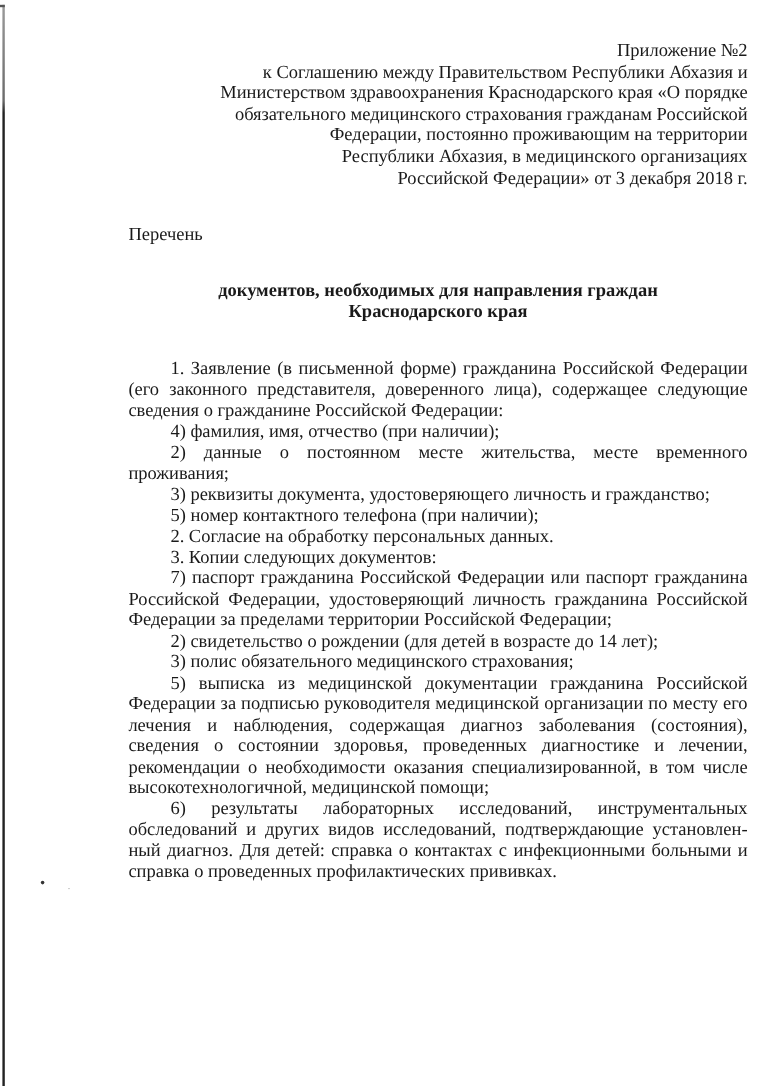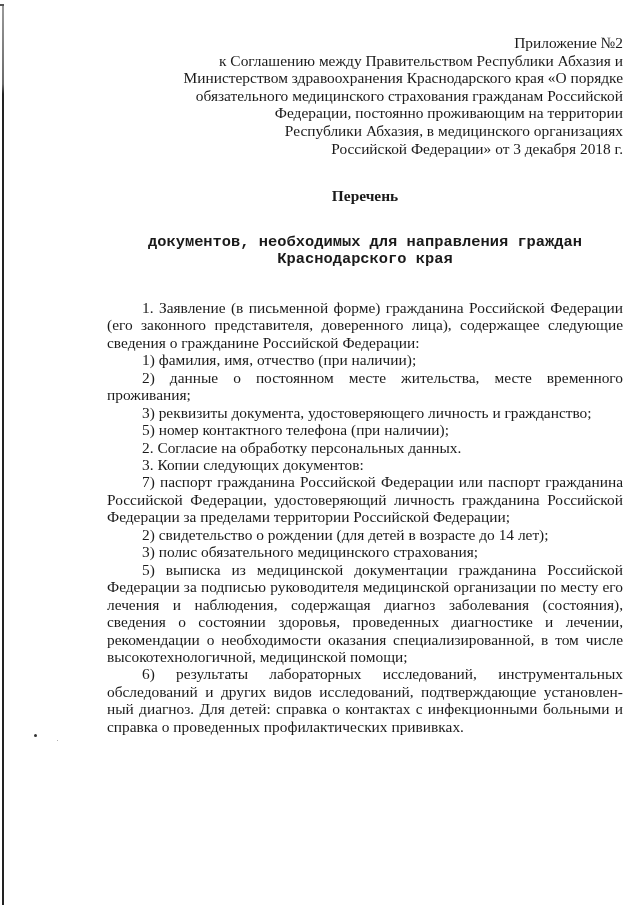--- a/index.html
+++ b/index.html
@@ -38,33 +38,32 @@
     width: 516px;
   }
   .header-block {
     text-align: right;
     font-size: 15.4px;
     line-height: 17.6px;
     margin: 0;
   }
   .header-block div { white-space: nowrap; }
   .title {
-    text-align: center;
-    font-weight: bold;
+    text-align: left;
+    font-weight: normal;
     font-size: 15.4px;
     line-height: 17.6px;
     margin-top: 30px;
   }
   .subtitle {
     text-align: center;
     font-weight: bold;
     font-size: 15.4px;
     line-height: 17.6px;
     margin-top: 29px;
-    font-family: Liberation Mono, monospace;
   }
   .subtitle div { white-space: nowrap; }
   .body {
     margin-top: 30px;
     font-size: 15.4px;
     line-height: 17.45px;
   }
   .p {
     text-align: justify;
     text-indent: 35px;
@@ -98,21 +97,21 @@
 
   <div class="title">Перечень</div>
 
   <div class="subtitle">
     <div>документов, необходимых для направления граждан</div>
     <div>Краснодарского края</div>
   </div>
 
   <div class="body">
     <p class="p">1. Заявление (в письменной форме) гражданина Российской Федерации (его законного представителя, доверенного лица), содержащее следующие сведения о гражданине Российской Федерации:</p>
-    <p class="p left">1) фамилия, имя, отчество (при наличии);</p>
+    <p class="p left">4) фамилия, имя, отчество (при наличии);</p>
     <p class="p">2) данные о постоянном месте жительства, месте временного проживания;</p>
     <p class="p left">3) реквизиты документа, удостоверяющего личность и гражданство;</p>
     <p class="p left">5) номер контактного телефона (при наличии);</p>
     <p class="p left">2. Согласие на обработку персональных данных.</p>
     <p class="p left">3. Копии следующих документов:</p>
     <p class="p">7) паспорт гражданина Российской Федерации или паспорт гражданина Российской Федерации, удостоверяющий личность гражда­нина Российской Федерации за пределами территории Российской Федерации;</p>
     <p class="p left">2) свидетельство о рождении (для детей в возрасте до 14 лет);</p>
     <p class="p left">3) полис обязательного медицинского страхования;</p>
     <p class="p">5) выписка из медицинской документации гражданина Российской Федерации за подписью руководителя медицинской организации по месту его лечения и наблюдения, содержащая диагноз заболевания (состояния), сведения о состоянии здоровья, проведенных диагностике и лечении, рекомендации о необходимости оказания специализированной, в том числе высокотехнологичной, медицинской помощи;</p>
     <p class="p">6) результаты лабораторных исследований, инструментальных обследований и других видов исследований, подтверждающие установлен­ный диагноз. Для детей: справка о контактах с инфекционными больными и справка о проведенных профилактических прививках.</p>

